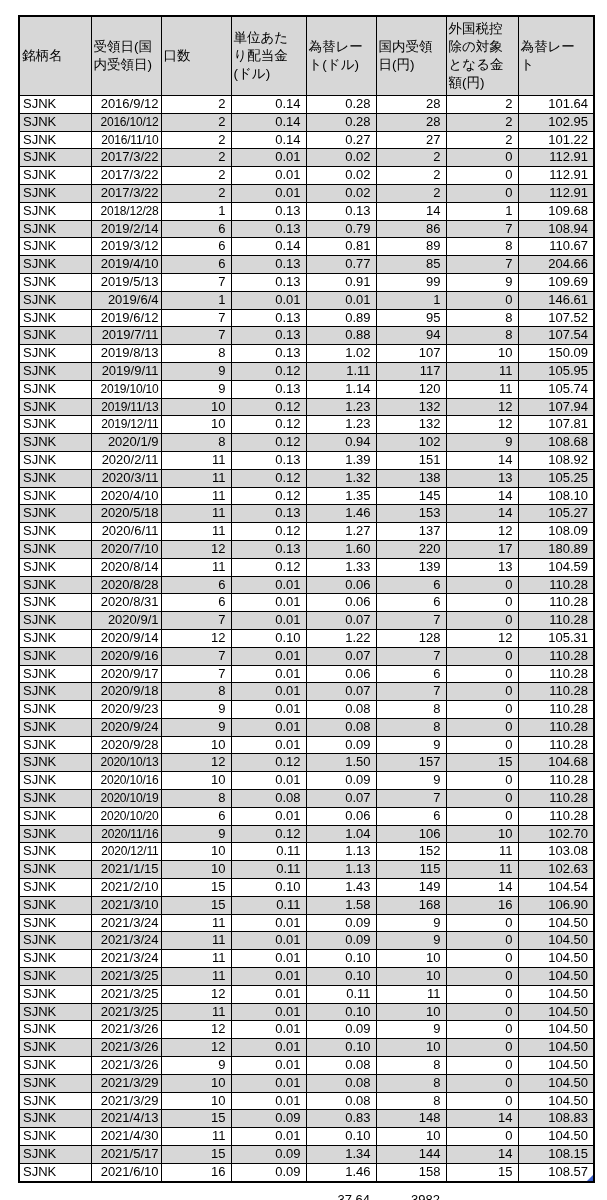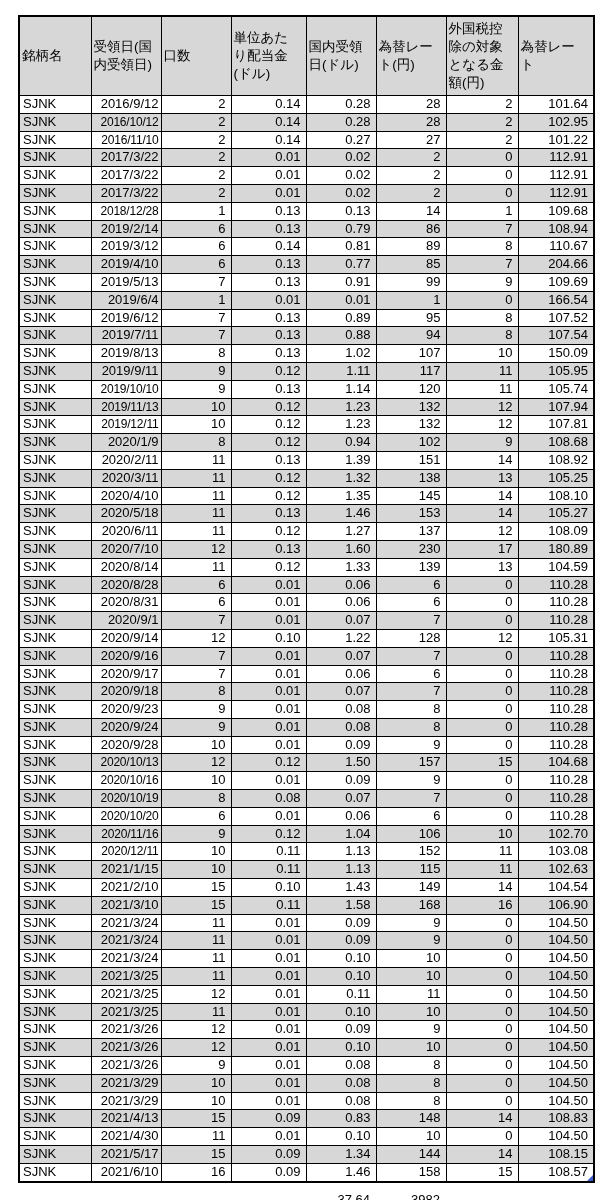--- a/index.html
+++ b/index.html
@@ -53,22 +53,22 @@
         <col style="width:70px">
         <col style="width:72px">
         <col style="width:76px">
     </colgroup>
     <thead>
       <tr>
         <th>銘柄名</th>
         <th>受領日(国内受領日)</th>
         <th>口数</th>
         <th>単位あたり配当金(ドル)</th>
-        <th>国内受領日(ドル)</th>
-        <th>為替レート(円)</th>
+        <th>為替レート(ドル)</th>
+        <th>国内受領日(円)</th>
         <th>外国税控除の対象となる金額(円)</th>
         <th>為替レート</th>
       </tr>
     </thead>
     <tbody>
         <tr>
           <td class="col-name">SJNK</td>
           <td class="col-date">2016/9/12</td>
           <td class="col-units">2</td>
           <td class="col-per_unit">0.14</td>
@@ -178,21 +178,21 @@
           <td class="col-rate">109.69</td>
         </tr>
         <tr class="stripe">
           <td class="col-name">SJNK</td>
           <td class="col-date">2019/6/4</td>
           <td class="col-units">1</td>
           <td class="col-per_unit">0.01</td>
           <td class="col-usd">0.01</td>
           <td class="col-yen">1</td>
           <td class="col-tax">0</td>
-          <td class="col-rate">166.54</td>
+          <td class="col-rate">146.61</td>
         </tr>
         <tr>
           <td class="col-name">SJNK</td>
           <td class="col-date">2019/6/12</td>
           <td class="col-units">7</td>
           <td class="col-per_unit">0.13</td>
           <td class="col-usd">0.89</td>
           <td class="col-yen">95</td>
           <td class="col-tax">8</td>
           <td class="col-rate">107.52</td>
@@ -316,21 +316,21 @@
           <td class="col-yen">137</td>
           <td class="col-tax">12</td>
           <td class="col-rate">108.09</td>
         </tr>
         <tr class="stripe">
           <td class="col-name">SJNK</td>
           <td class="col-date">2020/7/10</td>
           <td class="col-units">12</td>
           <td class="col-per_unit">0.13</td>
           <td class="col-usd">1.60</td>
-          <td class="col-yen">230</td>
+          <td class="col-yen">220</td>
           <td class="col-tax">17</td>
           <td class="col-rate">180.89</td>
         </tr>
         <tr>
           <td class="col-name">SJNK</td>
           <td class="col-date">2020/8/14</td>
           <td class="col-units">11</td>
           <td class="col-per_unit">0.12</td>
           <td class="col-usd">1.33</td>
           <td class="col-yen">139</td>

